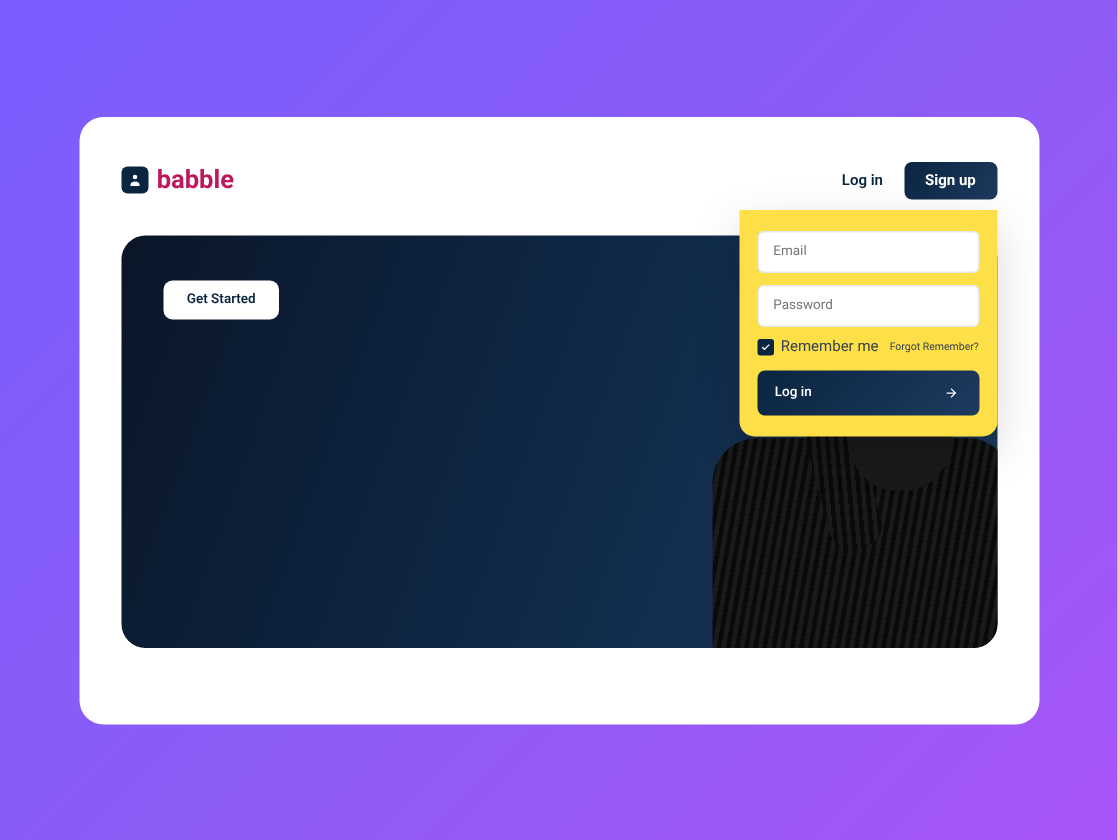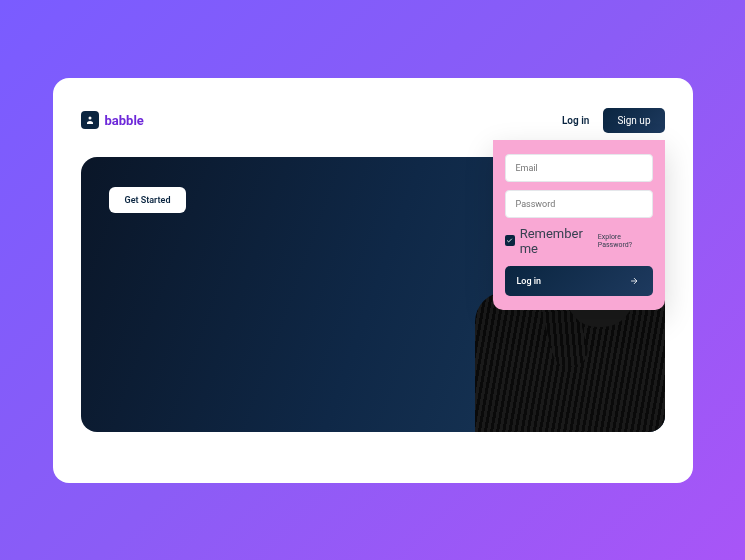--- a/index.html
+++ b/index.html
@@ -2,42 +2,42 @@
 <html><head>
 <meta charset="utf-8">
 <style>
 *{margin:0;padding:0;box-sizing:border-box;font-family:-apple-system,BlinkMacSystemFont,'Segoe UI',Roboto,sans-serif}
 body{width:745px;height:560px;background:linear-gradient(135deg,#7a5cff 0%,#8b5cf6 50%,#a855f7 100%);display:flex;align-items:center;justify-content:center;border-radius:20px;overflow:hidden}
 .card{width:640px;height:405px;background:#fff;border-radius:16px;padding:30px 28px;position:relative;overflow:visible}
 .nav{display:flex;align-items:center;justify-content:space-between;margin-bottom:24px}
 .logo{display:flex;align-items:center;gap:6px}
 .logo-icon{width:18px;height:18px;background:#0a2540;border-radius:4px;display:flex;align-items:center;justify-content:center}
 .logo-icon svg{width:12px;height:12px}
-.logo-text{font-weight:700;font-size:13px;color:#6d28d9}
+.logo-text{font-weight:700;font-size:17px;color:#be185d}
 .nav-links{display:flex;gap:22px;align-items:center}
 .nav-link{font-size:10px;color:#6b7280;cursor:pointer;display:flex;align-items:center;gap:3px}
 .nav-right{display:flex;align-items:center;gap:14px}
 .login-link{font-size:10px;color:#0a2540;font-weight:600;cursor:pointer}
-.signup-btn{background:linear-gradient(135deg,#0a2540,#1e3a5f);color:#fff;font-size:10px;font-weight:400;padding:7px 14px;border-radius:5px;border:none;cursor:pointer}
+.signup-btn{background:linear-gradient(135deg,#0a2540,#1e3a5f);color:#fff;font-size:10px;font-weight:700;padding:7px 14px;border-radius:5px;border:none;cursor:pointer}
 .hero{background:linear-gradient(110deg,#0a1628 0%,#0f2847 50%,#1a3a5c 100%);border-radius:16px;height:275px;position:relative;overflow:hidden;padding:30px 28px}
 .hero-title{color:#fff;font-size:24px;font-weight:600;line-height:1.2;max-width:260px;margin-bottom:12px}
 .hero-desc{color:#cbd5e1;font-size:8px;line-height:1.5;max-width:250px;margin-bottom:16px}
 .get-started{background:#fff;color:#0a2540;font-size:9px;font-weight:600;padding:8px 16px;border-radius:6px;border:none;cursor:pointer}
 .hero-person{position:absolute;right:-10px;bottom:0;width:220px;height:200px}
 .person-shape{width:100%;height:100%;position:relative}
 .head{position:absolute;top:15px;right:40px;width:70px;height:80px;background:#1a1a1a;border-radius:50% 50% 45% 45%}
 .body{position:absolute;bottom:0;right:0;width:200px;height:140px;background:repeating-linear-gradient(100deg,#1a1a1a 0px,#1a1a1a 3px,#0a0a0a 3px,#0a0a0a 6px);border-radius:30px 30px 0 0}
 .arm{position:absolute;top:45px;right:95px;width:35px;height:90px;background:repeating-linear-gradient(100deg,#1a1a1a 0px,#1a1a1a 3px,#0a0a0a 3px,#0a0a0a 6px);border-radius:15px;transform:rotate(-15deg)}
-.login-popup{position:absolute;top:62px;right:28px;width:172px;background:#f9a8d4;border-radius:0 0 10px 10px;padding:14px 12px;box-shadow:0 10px 30px rgba(0,0,0,0.15);z-index:10}
+.login-popup{position:absolute;top:62px;right:28px;width:172px;background:#fde047;border-radius:0 0 10px 10px;padding:14px 12px;box-shadow:0 10px 30px rgba(0,0,0,0.15);z-index:10}
 .input{width:100%;padding:8px 10px;border:1px solid #e5e7eb;border-radius:4px;font-size:9px;color:#9ca3af;margin-bottom:8px}
 .checkbox-row{display:flex;align-items:center;justify-content:space-between;margin-bottom:10px}
 .checkbox-group{display:flex;align-items:center;gap:5px}
 .checkbox{width:11px;height:11px;background:#0a2540;border-radius:2px;display:flex;align-items:center;justify-content:center}
 .checkbox svg{width:7px;height:7px}
-.checkbox-label{font-size:13px;color:#374151}
+.checkbox-label{font-size:10px;color:#374151}
 .forgot{font-size:7px;color:#374151;cursor:pointer}
 .login-btn{width:100%;background:linear-gradient(135deg,#0a2540,#1e3a5f);color:#fff;font-size:9px;font-weight:500;padding:10px 12px;border-radius:5px;border:none;cursor:pointer;display:flex;align-items:center;justify-content:space-between}
 .chevron{width:8px;height:8px}
 </style>
 </head>
 <body>
 
 <div class="card">
   <nav class="nav">
     <div class="logo">
@@ -71,21 +71,21 @@
     <input class="input" type="password" placeholder="Password" style="">
     <div class="checkbox-row">
       <div class="checkbox-group">
         <div class="checkbox">
           <svg viewBox="0 0 24 24" fill="none" stroke="#fff" stroke-width="3">
               <polyline points="20 6 9 17 4 12"></polyline>
             </svg>
         </div>
         <span class="checkbox-label">Remember me</span>
       </div>
-      <span class="forgot">Explore Password?</span>
+      <span class="forgot">Forgot Remember?</span>
     </div>
     <button class="login-btn">
       <span>Log in</span>
       <svg width="14" height="10" viewBox="0 0 24 24" fill="none" stroke="#fff" stroke-width="2">
           <line x1="5" y1="12" x2="19" y2="12"></line>
           <polyline points="12 5 19 12 12 19"></polyline>
         </svg>
     </button>
   </div>
 </div>

